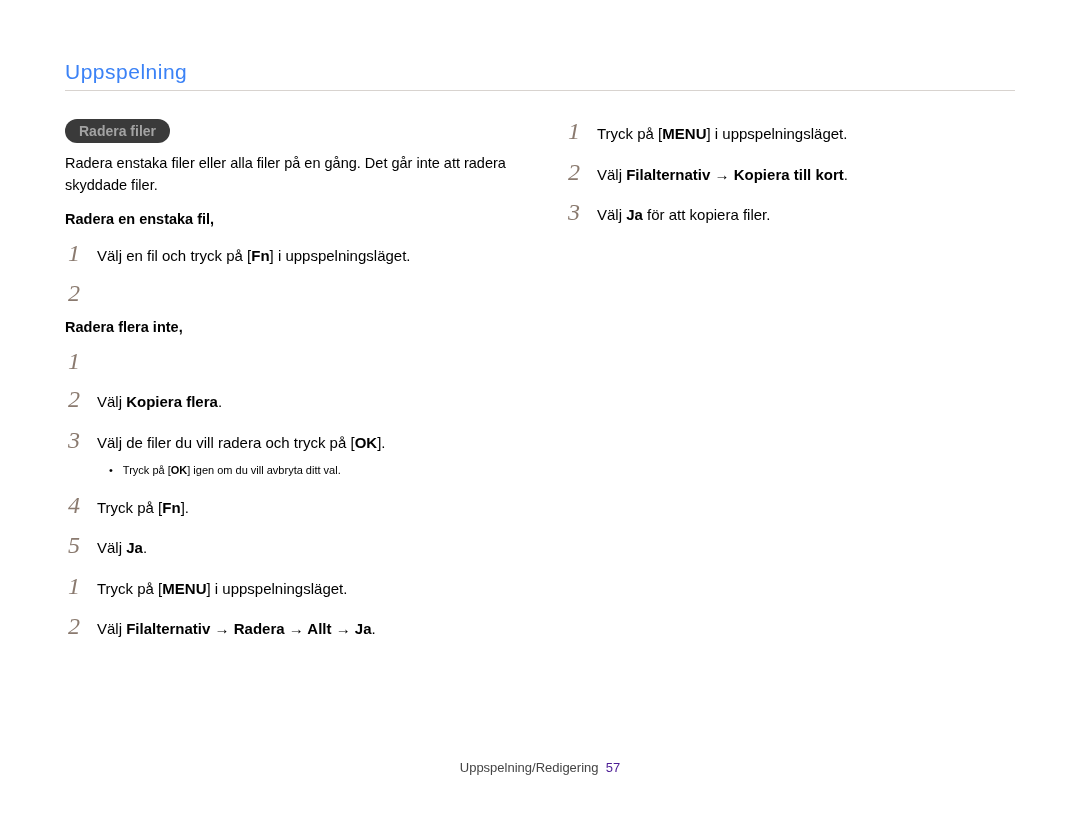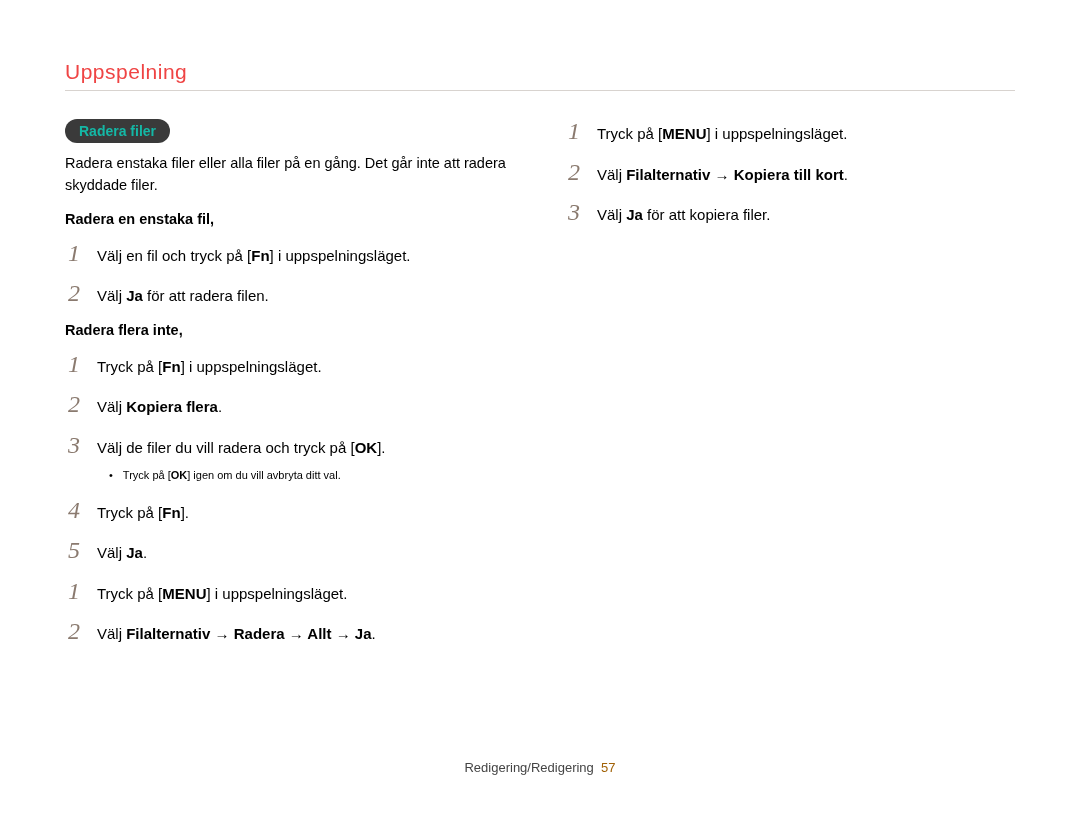--- a/index.html
+++ b/index.html
@@ -6,40 +6,40 @@
   body {
     font-family: Arial, Helvetica, sans-serif;
     width: 1080px;
     height: 815px;
     background: #ffffff;
     color: #000;
     position: relative;
     padding: 60px 65px 0 65px;
   }
   .page-header {
-    color: #ef4444;
+    color: #3b82f6;
     font-size: 21px;
     font-weight: 300;
     letter-spacing: 0.5px;
     border-bottom: 1px solid #d8d3cf;
     padding-bottom: 6px;
     margin-bottom: 28px;
   }
   .columns {
     display: flex;
     gap: 50px;
   }
   .col {
     flex: 1;
     min-width: 0;
   }
   .pill {
     display: inline-block;
     background: #3a3a3a;
-    color: #14b8a6;
+    color: #a3a3a3;
     font-weight: bold;
     font-size: 14px;
     padding: 4px 14px;
     border-radius: 12px;
     margin-bottom: 10px;
   }
   .intro {
     font-size: 14.5px;
     line-height: 1.5;
     margin-bottom: 14px;
@@ -92,21 +92,21 @@
   .footer {
     position: absolute;
     bottom: 40px;
     left: 0;
     right: 0;
     text-align: center;
     font-size: 13px;
     color: #444;
   }
   .page-num {
-    color: #a16207;
+    color: #4c1d95;
     text-align: center;
   }
 </style>
 </head>
 <body>
 
 <div class="page-header">Uppspelning</div>
 
 <div class="columns">
 
@@ -118,33 +118,27 @@
     <p class="sub-title">Radera en enstaka fil,</p>
     <ol class="step-list">
       <li class="step">
         <span class="step-num">1</span>
         <span class="step-text">
           <span>Välj en fil och tryck på [</span><span class="key">Fn</span><span>] i uppspelningsläget.</span>
         </span>
       </li>
       <li class="step">
         <span class="step-num">2</span>
-        <span class="step-text">
-          <span>Välj </span><b>Ja</b><span> för att radera filen.</span>
-        </span>
       </li>
     </ol>
 
     <p class="sub-title">Radera flera inte,</p>
     <ol class="step-list">
       <li class="step">
         <span class="step-num">1</span>
-        <span class="step-text">
-          <span>Tryck på [</span><span class="key">Fn</span><span>] i uppspelningsläget.</span>
-        </span>
       </li>
       <li class="step">
         <span class="step-num">2</span>
         <span class="step-text">
           <span>Välj </span><b>Kopiera flera</b><span>.</span>
         </span>
       </li>
       <li class="step">
         <span class="step-num">3</span>
         <span class="step-text">
@@ -209,15 +203,15 @@
         <span class="step-text">
           <span>Välj </span><b>Ja</b><span> för att kopiera filer.</span>
         </span>
       </li>
     </ol>
 
   </div>
 </div>
 
 <div class="footer">
-  <span>Redigering/Redigering</span>
+  <span>Uppspelning/Redigering</span>
   &nbsp;<span class="page-num">57</span>
 </div>
 
 </body></html>

